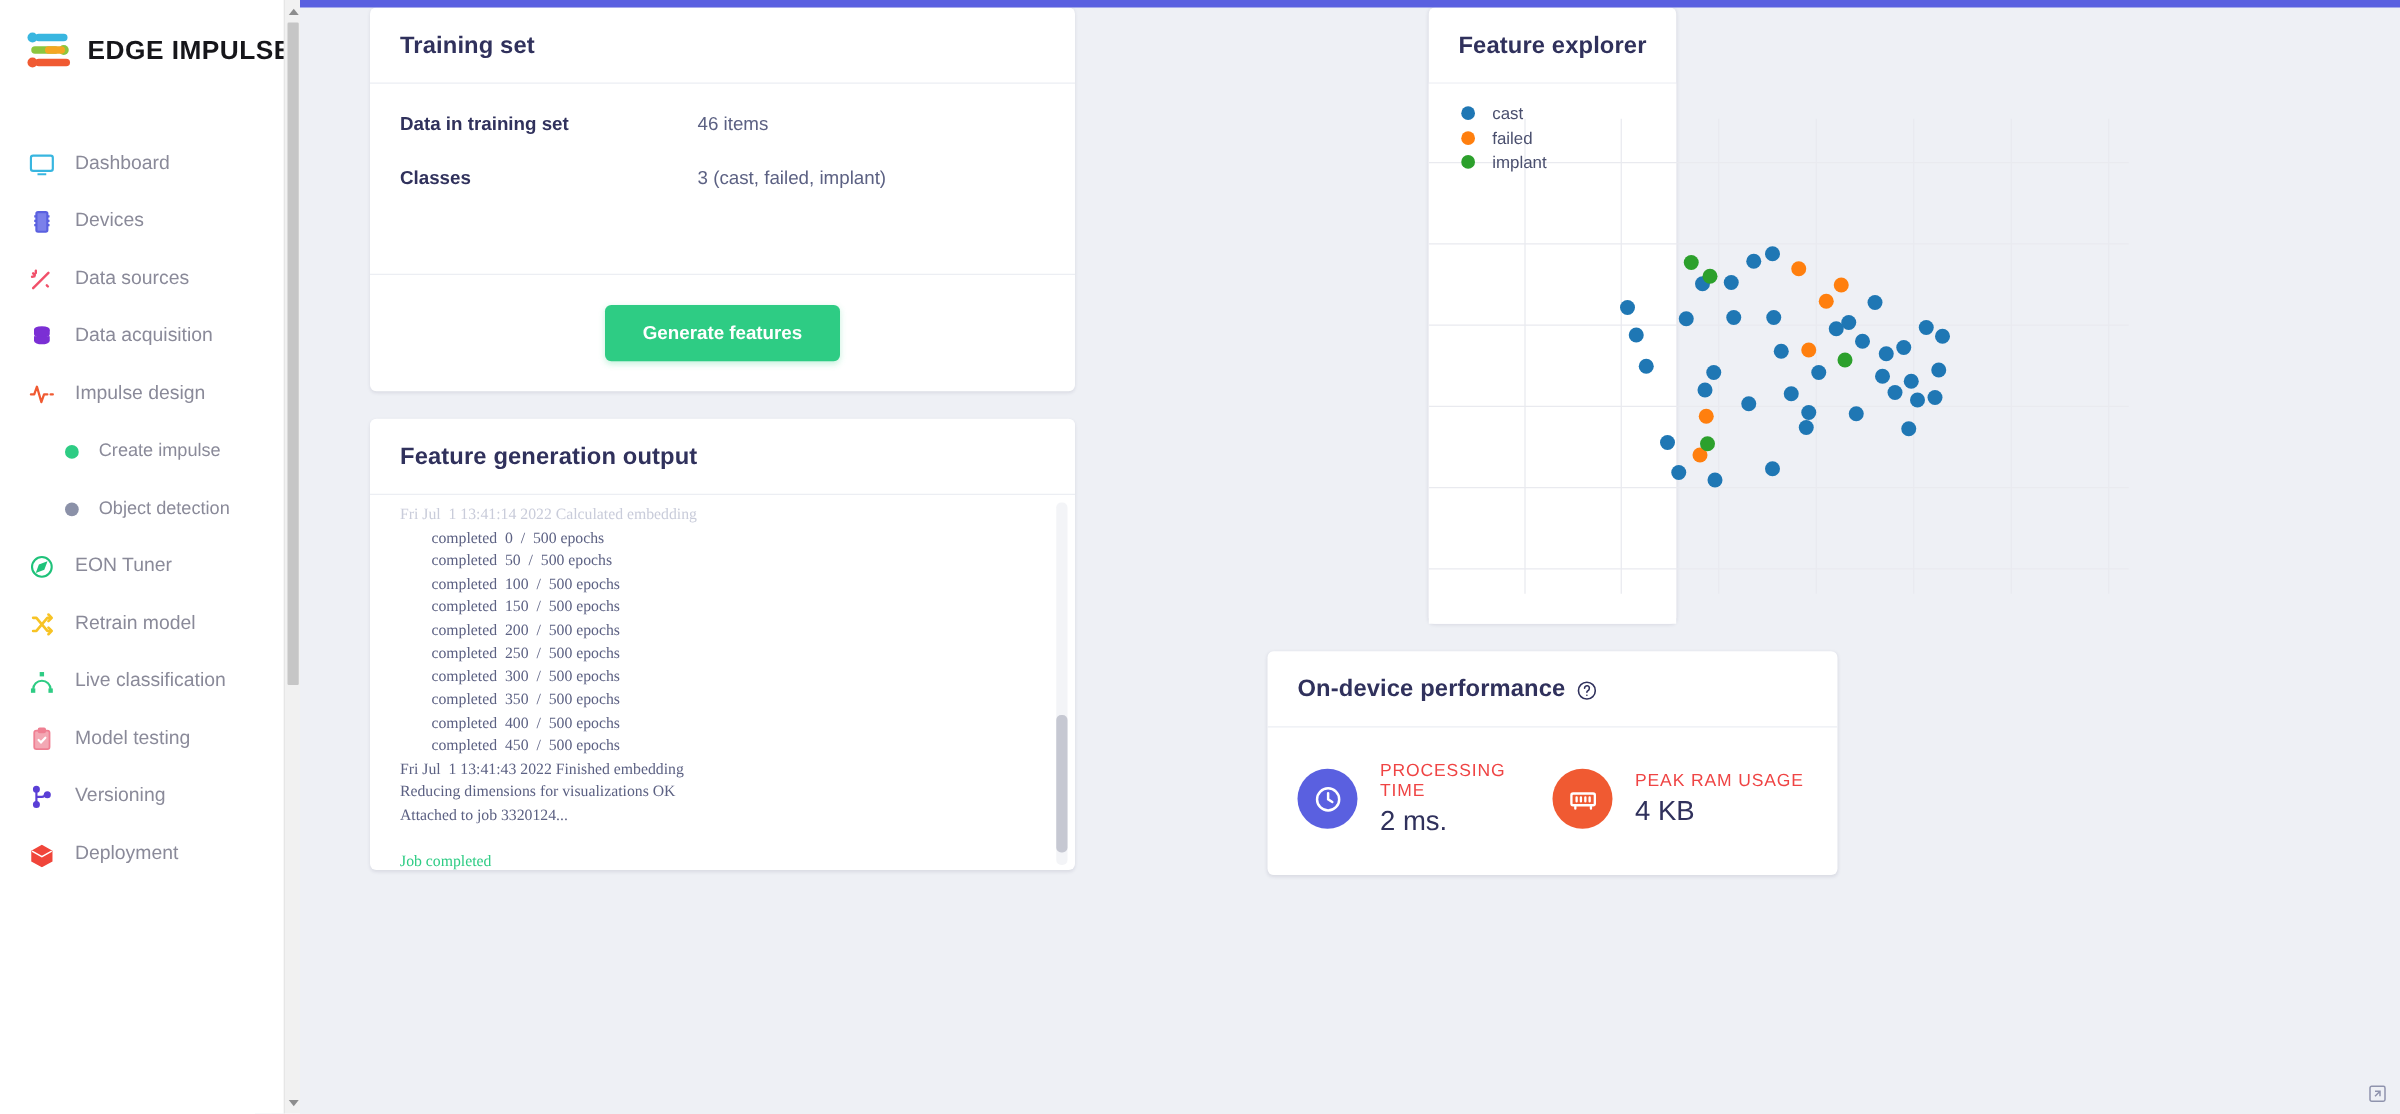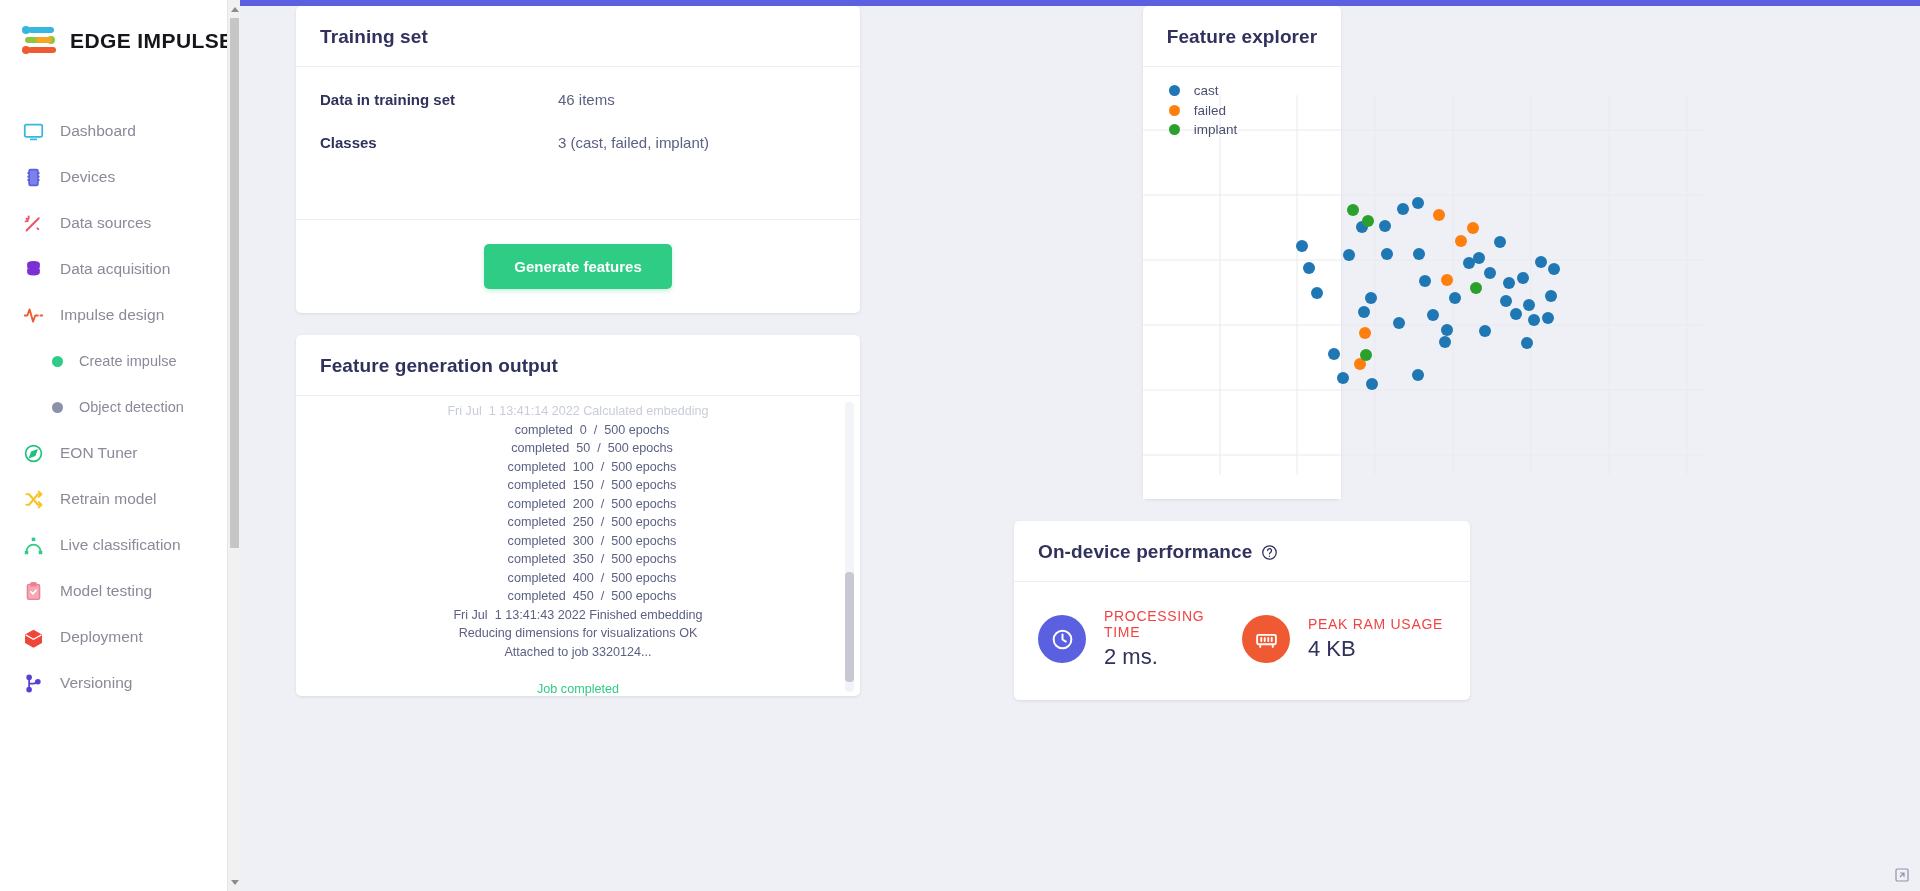--- a/index.html
+++ b/index.html
@@ -77,22 +77,22 @@
   .card-foot { border-top: 1px solid #eceef3; padding: 24px; display: flex; justify-content: center; margin-top: 42px; }
   .btn-primary {
     background: #2ecc84; color: #fff; border: none; border-radius: 5px;
     font-size: 15px; font-weight: bold; padding: 14px 30px; cursor: pointer;
     font-family: "Liberation Sans", sans-serif; box-shadow: 0 2px 5px rgba(46,204,132,.28);
   }
 
   
   .console-wrap { position: relative; height: 300px; overflow: hidden; }
   .console {
-    font-family: Liberation Sans, sans-serif; font-size: 12.6px; line-height: 18.5px;
-    color: #5c6183; padding: 6px 24px 10px 24px; white-space: pre; text-align: center;
+    font-family: Liberation Serif, serif; font-size: 12.6px; line-height: 18.5px;
+    color: #5c6183; padding: 6px 24px 10px 24px; white-space: pre;
   }
   .console .ok { color: #2ecc84; }
   .console .clip { color: #c9ccda; }
   .cs-scroll { position: absolute; right: 6px; top: 6px; width: 9px; height: 290px; background: #f3f4f7; border-radius: 4px; }
   .cs-thumb { position: absolute; left: 0; top: 170px; width: 9px; height: 110px; background: #c6c8d2; border-radius: 4px; }
 
   
   .plot { position: relative; height: 432px; background: #fff; }
   .legend { position: absolute; left: 26px; top: 14px; z-index: 4; }
   .legend-row { display: flex; align-items: center; gap: 14px; height: 19.5px; }
@@ -235,39 +235,39 @@
             <rect x="5" y="4" width="14" height="17" rx="2"></rect>
             <rect x="9" y="2" width="6" height="3.6" rx="1" fill="#ef7f92"></rect>
             <path d="M9 12.5l2.2 2.2 4-4.2" stroke="#fff" stroke-width="2" fill="none" stroke-linecap="round"></path>
           </svg>
         </span>
         <span class="label">Model testing</span>
       </div>
 
       <div class="nav-item">
         <span class="nav-icon">
-          <svg width="21" height="21" viewBox="0 0 24 24" fill="#f0453a" stroke="#f0453a" stroke-width="1.4">
-            <path d="M3 9l9-5 9 5v9l-9 5-9-5z" fill="#f0453a"></path>
-            <path d="M3 9l9 5 9-5" stroke="#fff" fill="none"></path>
-          </svg>
-        </span>
-        <span class="label">Deployment</span>
-      </div>
-
-      <div class="nav-item">
-        <span class="nav-icon">
           <svg width="21" height="21" viewBox="0 0 24 24" fill="none" stroke="#5a3fd6" stroke-width="2">
             <circle cx="7" cy="5" r="2.2" fill="#5a3fd6"></circle>
             <circle cx="7" cy="19" r="2.2" fill="#5a3fd6"></circle>
             <circle cx="17" cy="10" r="2.2" fill="#5a3fd6"></circle>
             <path d="M7 7.2v9.6"></path>
               <path d="M7 12h5a3 3 0 003-3V11"></path>
           </svg>
         </span>
         <span class="label">Versioning</span>
+      </div>
+
+      <div class="nav-item">
+        <span class="nav-icon">
+          <svg width="21" height="21" viewBox="0 0 24 24" fill="#f0453a" stroke="#f0453a" stroke-width="1.4">
+            <path d="M3 9l9-5 9 5v9l-9 5-9-5z" fill="#f0453a"></path>
+            <path d="M3 9l9 5 9-5" stroke="#fff" fill="none"></path>
+          </svg>
+        </span>
+        <span class="label">Deployment</span>
       </div>
     </nav>
 
     <div class="sb-scroll">
       <div class="sb-arrow up">
           <span class="tri tri-up"></span>
         </div>
       <div class="sb-thumb"></div>
       <div class="sb-arrow down">
           <span class="tri tri-down"></span>

